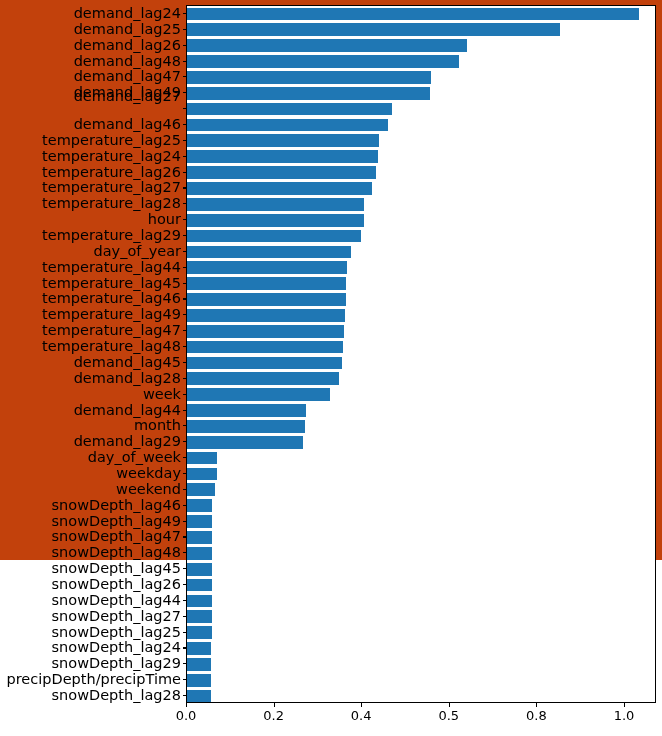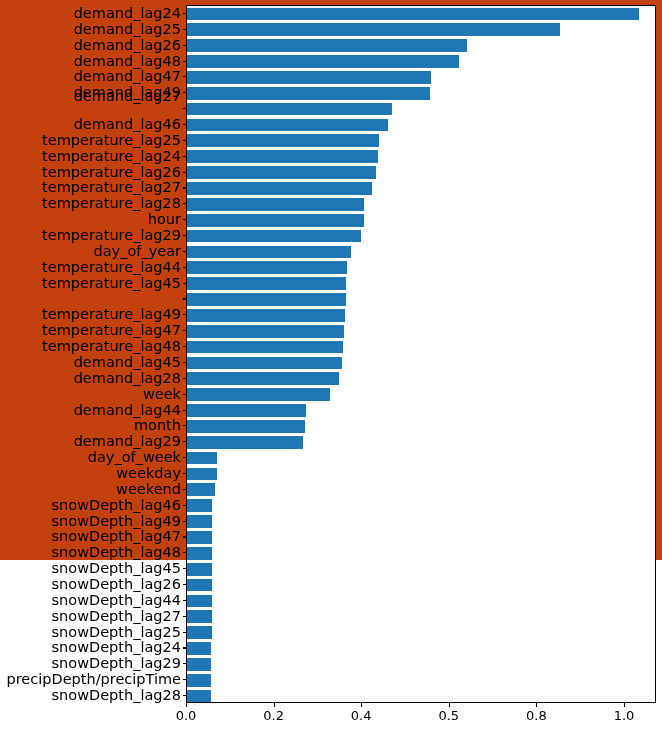--- a/index.html
+++ b/index.html
@@ -107,20 +107,21 @@
       <div class="ylab" style="top: 139.841px;">temperature_lag25</div>
       <div class="ylab" style="top: 155.705px;">temperature_lag24</div>
       <div class="ylab" style="top: 171.568px;">temperature_lag26</div>
       <div class="ylab" style="top: 187.432px;">temperature_lag27</div>
       <div class="ylab" style="top: 203.295px;">temperature_lag28</div>
       <div class="ylab" style="top: 219.159px;">hour</div>
       <div class="ylab" style="top: 235.023px;">temperature_lag29</div>
       <div class="ylab" style="top: 250.886px;">day_of_year</div>
       <div class="ylab" style="top: 266.75px;">temperature_lag44</div>
       <div class="ylab" style="top: 282.614px;">temperature_lag45</div>
+      <div class="ylab" style="top: 298.477px;">temperature_lag46</div>
       <div class="ylab" style="top: 314.341px;">temperature_lag49</div>
       <div class="ylab" style="top: 330.205px;">temperature_lag47</div>
       <div class="ylab" style="top: 346.068px;">temperature_lag48</div>
       <div class="ylab" style="top: 361.932px;">demand_lag45</div>
       <div class="ylab" style="top: 377.795px;">demand_lag28</div>
       <div class="ylab" style="top: 393.659px;">week</div>
       <div class="ylab" style="top: 409.523px;">demand_lag44</div>
       <div class="ylab" style="top: 425.386px;">month</div>
       <div class="ylab" style="top: 441.25px;">demand_lag29</div>
       <div class="ylab" style="top: 457.114px;">day_of_week</div>

